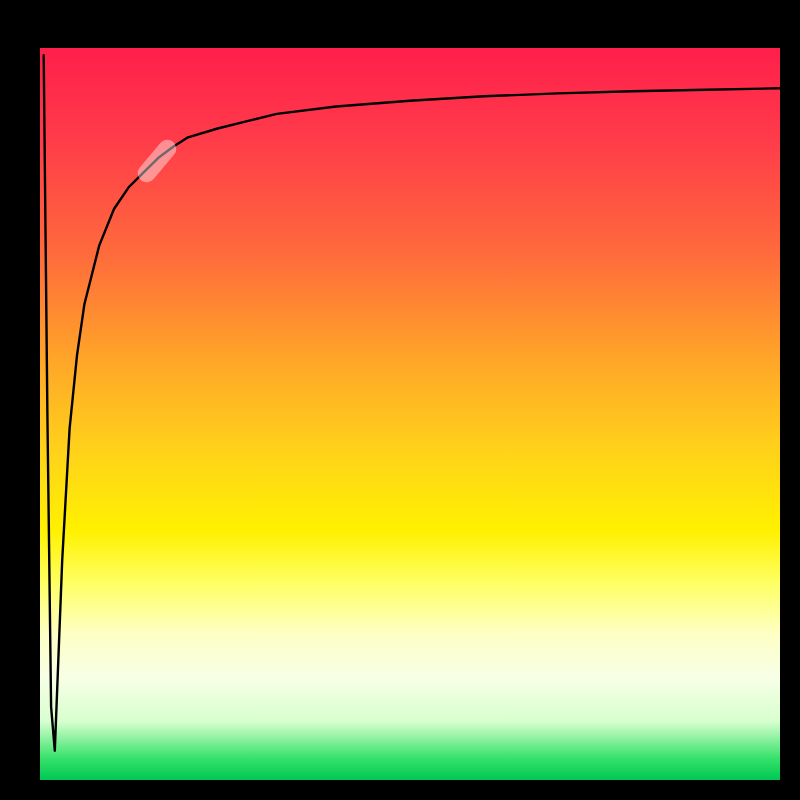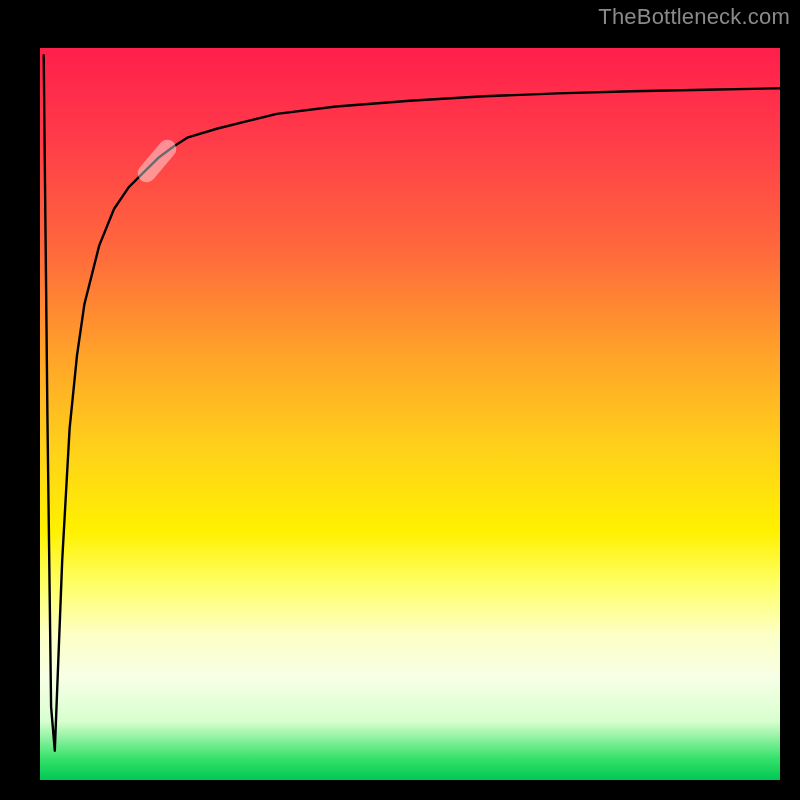--- a/index.html
+++ b/index.html
@@ -71,21 +71,20 @@
     border-radius: 10px;
     transform-origin: center;
     z-index: 2;
     pointer-events: none;
   }
 </style>
 </head>
 <body>
 
 <div class="wrap">
-  <div class="watermark">TheBottleneck.com</div>
 
   <div class="frame">
     <div class="plot">
       <svg class="curve" viewBox="0 0 740 732" preserveAspectRatio="none">
         <path id="curve-path" fill="none" stroke="#000" stroke-width="2.4" stroke-linejoin="round" stroke-linecap="round" d="M3.70 7.32 L7.40 366.00 L11.10 658.80 L14.80 702.72 L22.20 512.40 L29.60 380.64 L37.00 307.44 L44.40 256.20 L59.20 197.64 L74.00 161.04 L88.80 139.08 L103.60 124.44 L118.40 109.80 L133.20 98.82 L148.00 89.30 L177.60 80.52 L207.20 73.20 L236.80 65.88 L296.00 58.56 L370.00 52.70 L444.00 48.31 L518.00 45.38 L592.00 43.19 L666.00 41.72 L740.00 40.26"></path>
       </svg>
       <div class="highlight" id="hl" style="left: 91.92px; top: 104.46px; transform: rotate(-50deg);"></div>
     </div>
   </div>
 </div>

